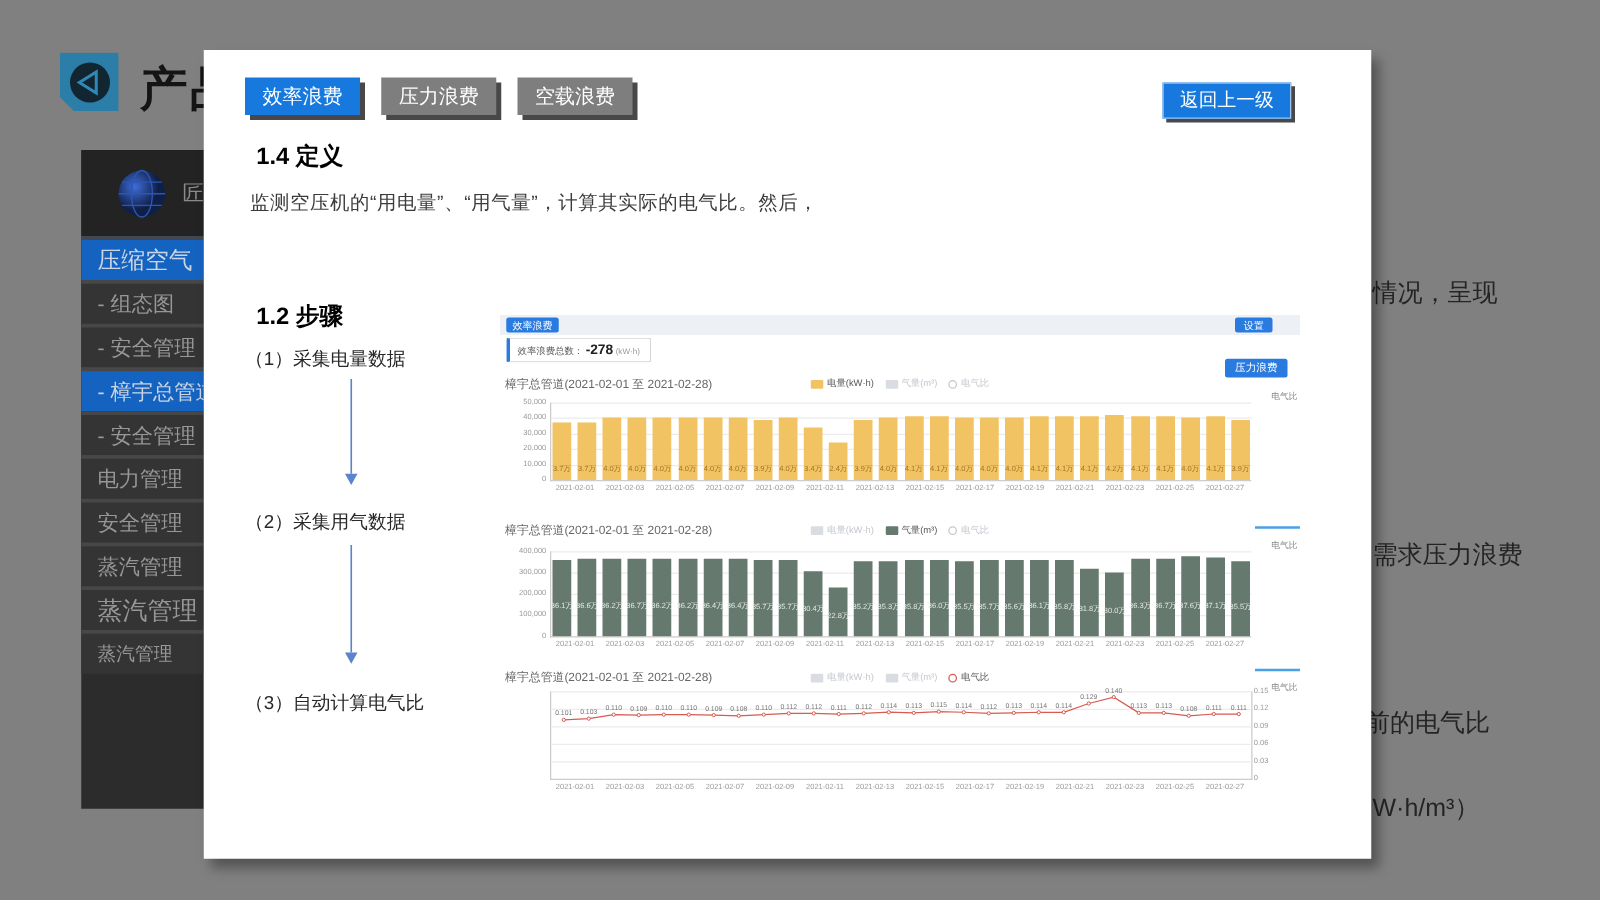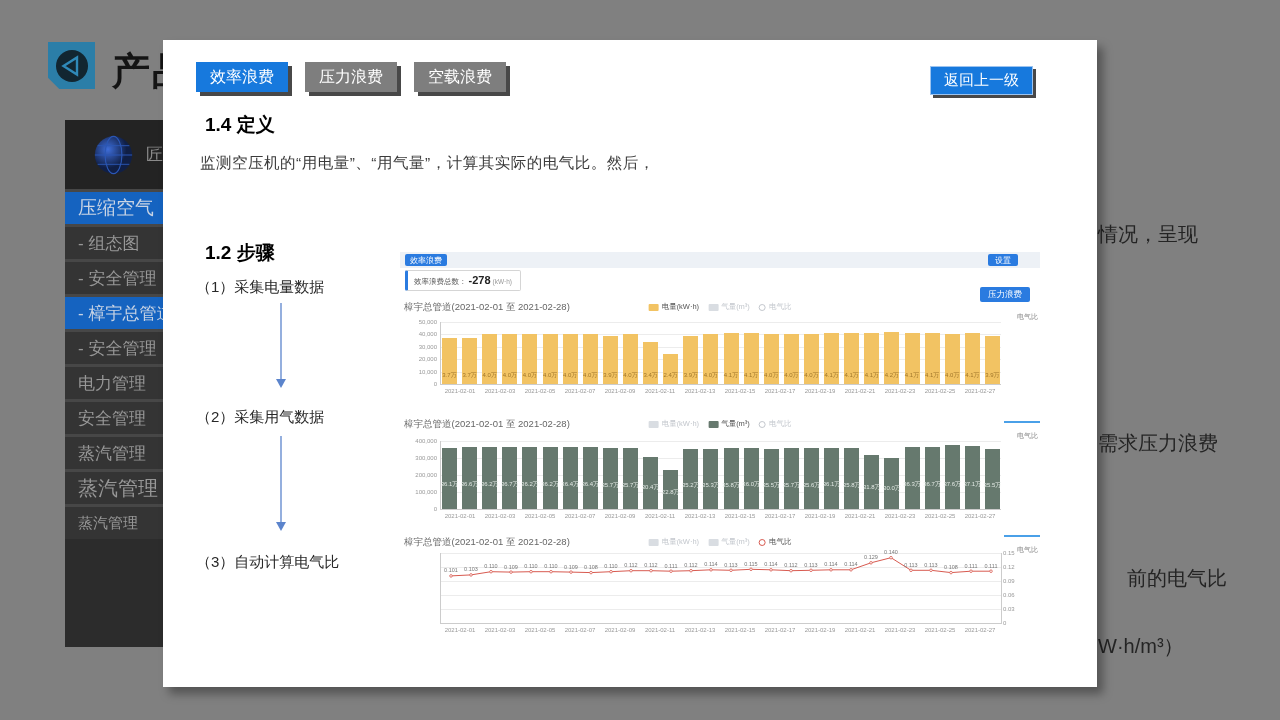--- a/index.html
+++ b/index.html
@@ -15,21 +15,21 @@
   .logo-row{height:69px;background:#232323;display:flex;align-items:center;padding-left:28px;gap:12px;}
   .logo-label{color:#8a8a8a;font-size:17px;white-space:nowrap;}
   .sidebar-item{border-top:3px solid #474747;background:#343434;color:#979797;font-size:17px;
                 height:32px;display:flex;align-items:center;padding-left:13px;white-space:nowrap;}
   .sidebar-item.active{background:#1563c0;color:#c9d4e4;}
   .sidebar-item:nth-child(2){font-size:19px;}   
   .sidebar-item:nth-child(10){font-size:20px;}  
   .sidebar-item:nth-child(11){font-size:15px;}  
 
   .frag{position:absolute;color:#242424;font-size:20px;white-space:nowrap;}
-  .f1{left:1098px;top:221px;} .f2{left:1098px;top:430px;} .f3{left:1127px;top:565px;} .f4{left:1098px;top:633px;}
+  .f1{left:1098px;top:221px;} .f2{left:1098px;top:430px;} .f3{left:1092px;top:565px;} .f4{left:1098px;top:633px;}
 
   
   .panel{position:absolute;left:163px;top:40px;width:934px;height:647px;background:#ffffff;
          box-shadow:6px 7px 9px rgba(0,0,0,0.35);}
   .tabs{position:absolute;left:33px;top:22px;display:flex;gap:17px;}
   .tab{height:30px;display:inline-flex;align-items:center;padding:0 14px;font-size:16px;color:#fff;
        background:#7e7e7e;box-shadow:4px 4px 0 #484848;cursor:pointer;white-space:nowrap;}
   .tab.active{background:#1779dd;}
   .return-btn{position:absolute;left:767px;top:26px;width:103px;height:29px;background:#1779dd;color:#fff;
               font-size:15px;display:flex;align-items:center;justify-content:center;border:1px solid #9cc3ef;

